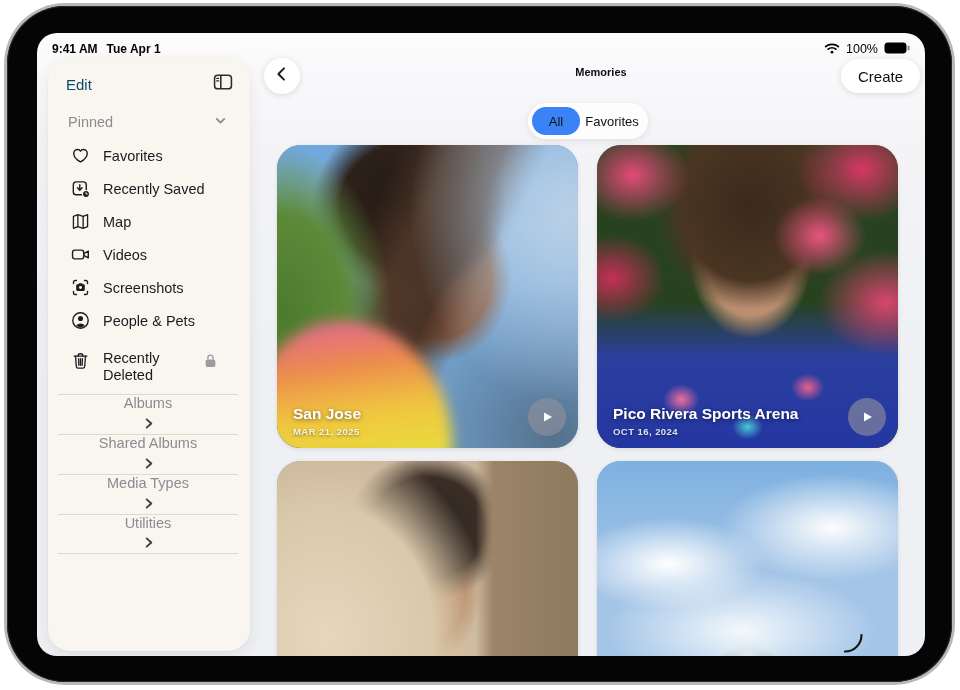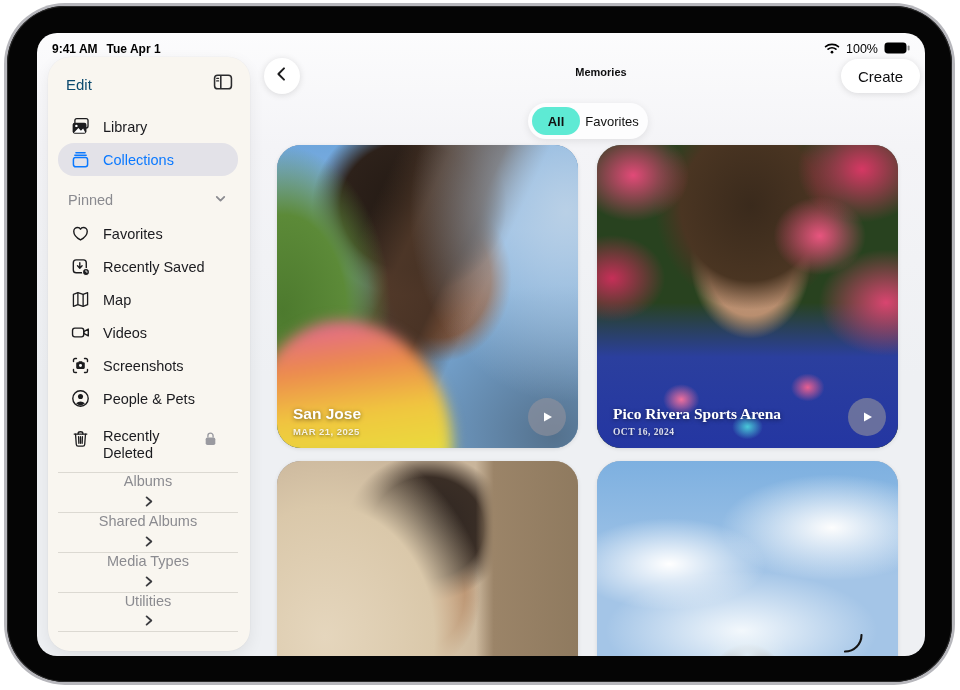--- a/index.html
+++ b/index.html
@@ -32,27 +32,27 @@
   .sb-links { margin-top:10px; }
   .sb-link { display:flex; align-items:center; justify-content:space-between; height:40px; padding:0 10px; font-size:14.5px; color:#8b8b90; border-top:1px solid #dcd9d2;flex-direction:column; }
   .sb-link:last-child { border-bottom:1px solid #dcd9d2; }
 
   
   .back-btn { position:absolute; left:227px; top:25px; width:36px; height:36px; border-radius:50%; background:#fff; box-shadow:0 1px 7px rgba(0,0,0,.13); display:flex; align-items:center; justify-content:center; }
   .page-title { position:absolute; left:240px; right:0; top:33px; text-align:center; font-size:11px; font-weight:700; color:#0e0e10; }
   .create-btn { position:absolute; right:5px; top:26px; height:34px; padding:0 17px; border-radius:18px; background:#fff; box-shadow:0 1px 7px rgba(0,0,0,.13); font-size:15px; color:#0e0e10; display:flex; align-items:center; }
   .segmented { position:absolute; left:491px; top:70px; width:120px; height:36px; border-radius:19px; background:#fdfdfe; box-shadow:0 2px 9px rgba(0,0,0,.09); display:flex; align-items:center; padding:4px; }
   .seg { height:28px; border-radius:14px; display:flex; align-items:center; justify-content:center; font-size:13px; color:#111; }
-  .seg.on { width:48px; background:#5eead4; font-weight:700; }
+  .seg.on { width:48px; background:#3b82f6; font-weight:400; }
   .seg.off { flex:1; }
 
   
   .card { position:absolute; width:301px; height:303px; border-radius:24px; overflow:hidden; box-shadow:0 1px 4px rgba(0,0,0,.10); background:#888; }
   .card.c1 { left:240px; top:112px; }
-  .card.c2 { left:560px; top:112px;font-family:Liberation Serif, serif; }
+  .card.c2 { left:560px; top:112px; }
   .card.c3 { left:240px; top:428px; }
   .card.c4 { left:560px; top:428px; }
   .art { position:absolute; inset:0; }
   .art1 { background-color:#79a9d6;
     background-image:
       radial-gradient(150px 230px at 2% 55%, #4d7a2e 0%, #5c8a38 42%, rgba(92,138,56,0) 72%),
       radial-gradient(230px 280px at 96% 22%, #b9d0e6 0%, rgba(185,208,230,0) 68%),
       radial-gradient(230px 210px at 92% 96%, #54718d 0%, rgba(84,113,141,0) 72%),
       linear-gradient(115deg, rgba(0,0,0,0) 28%, rgba(78,55,40,.95) 40%, rgba(70,49,36,.95) 52%, rgba(0,0,0,0) 62%),
       radial-gradient(125px 115px at 44% 20%, #221913 0%, #2d211a 55%, rgba(45,33,26,0) 78%),
@@ -123,43 +123,20 @@
       <aside class="sidebar">
         <div class="sb-header">
           <span class="sb-edit">Edit</span>
           <span><svg width="22" height="22" viewBox="0 0 24 24">
                 <rect x="2.8" y="4.6" width="18.4" height="14.8" rx="3.4" fill="none" stroke="#2c2c2e" stroke-width="1.7"></rect>
                 <path d="M9.6 4.6 V19.4" stroke="#2c2c2e" stroke-width="1.7"></path>
                 <path d="M5.1 8 H7.2 M5.1 10.8 H7.2" stroke="#2c2c2e" stroke-width="1.4" stroke-linecap="round"></path>
               </svg></span>
         </div>
 
-        <div class="sb-list">
-          <div class="sb-row">
-            <span class="ic">
-                <svg width="21" height="21" viewBox="0 0 24 24">
-                  <rect x="5.6" y="2.9" width="15" height="10.8" rx="2.2" fill="none" stroke="#1c1c1e" stroke-width="1.5"></rect>
-                  <rect x="3" y="7.6" width="15.8" height="12.6" rx="2.4" fill="#1c1c1e"></rect>
-                  <circle cx="7.3" cy="11.3" r="1.4" fill="#fff"></circle>
-                  <path d="M4.4 19 L9.6 13.6 L12.5 16.8 L15 14.4 L17.6 19 Z" fill="#fff"></path>
-                </svg>
-              </span>
-            <span class="lbl">Library</span>
-          </div>
-          <div class="sb-row selected">
-            <span class="ic">
-                <svg width="21" height="21" viewBox="0 0 24 24">
-                  <path d="M6.8 4.4 H17.2" stroke="#0b79ff" stroke-width="1.7" fill="none" stroke-linecap="round"></path>
-                  <path d="M5.5 7.1 H18.5" stroke="#0b79ff" stroke-width="1.7" fill="none" stroke-linecap="round"></path>
-                  <rect x="3.9" y="9.7" width="16.2" height="10.6" rx="2.5" fill="none" stroke="#0b79ff" stroke-width="1.7"></rect>
-                </svg>
-              </span>
-            <span class="lbl">Collections</span>
-          </div>
-        </div>
 
         <div class="sb-sec-header">
           <span>Pinned</span>
           <span><svg width="15" height="15" viewBox="0 0 16 16">
                 <path d="M4 6.3 L8 10.3 L12 6.3" fill="none" stroke="#8b8b90" stroke-width="1.9" stroke-linecap="round" stroke-linejoin="round"></path>
               </svg></span>
         </div>
 
         <div class="sb-list" style="margin-top:2px;">
           <div class="sb-row">

